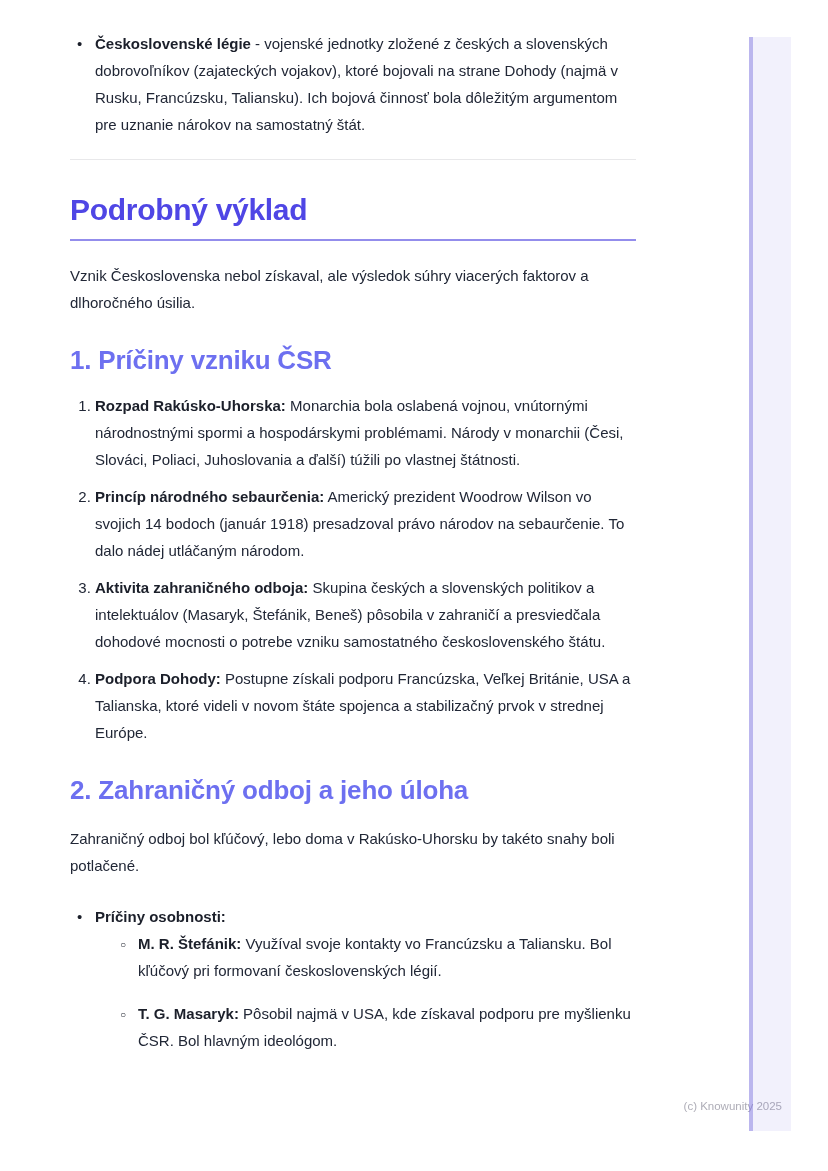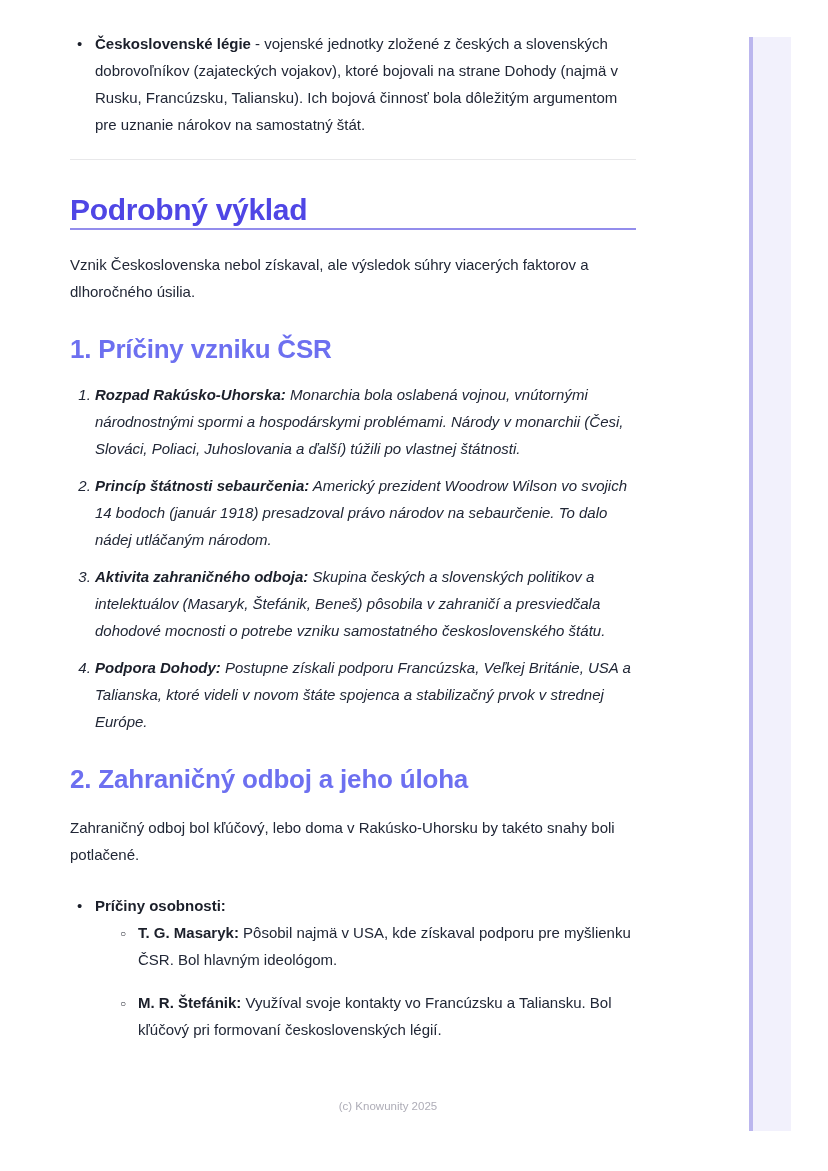--- a/index.html
+++ b/index.html
@@ -29,47 +29,48 @@
   hr.divider {
     border:none; border-top:1px solid #e8e8ea;
     margin-top:21px;
   }
 
   h1.main-heading {
     margin-top:32px;
     font-size:30px; line-height:36px; font-weight:bold;
     color:#4f46e5;
     letter-spacing:-0.3px;
+    padding-bottom:11px;
     border-bottom:2px solid #938dec;
   }
 
   p.para { margin-top:21px; }
 
   h2.sub-heading {
     margin-top:31px;
     font-size:26px; line-height:27px; font-weight:bold;
     color:#6d70f0;
     letter-spacing:-0.2px;
   }
 
   ol.numbered { margin-top:18px; padding-left:25px; }
-  ol.numbered > li { margin-bottom:10px;font-style:italic; }
+  ol.numbered > li { margin-bottom:10px; }
 
   ul.bullets.tight { margin-top:24px; }
   ul.sub-bullets { list-style:none; margin-top:0; }
   ul.sub-bullets > li { position:relative; padding-left:18px; margin-left:25px; margin-top:0; margin-bottom:16px; }
   ul.sub-bullets > li:last-child { margin-bottom:0; }
   ul.sub-bullets > li::before {
     content:"○"; position:absolute; left:0; top:1px;
     color:#1b1f2a; font-size:10px;
   }
 
   .footer {
-    position:absolute; top:1099px; left:0; width:776px;
-    text-align:center;
+    position:absolute; top:1099px; left:6px; width:776px;
+    text-align:right;
     font-size:11.5px; line-height:14px;
     color:#aeadb7;
     z-index:1;
   }
 
   .scroll-track {
     position:absolute; left:749px; top:37px;
     width:42px; height:1094px;
     background:rgba(126,116,228,0.10);
     z-index:2;
@@ -100,21 +101,21 @@
     <p class="para">Vznik Československa nebol získaval, ale výsledok súhry viacerých faktorov a dlhoročného úsilia.</p>
 
     <h2 class="sub-heading">1. Príčiny vzniku ČSR</h2>
 
     <ol class="numbered">
       <li>
         <strong>Rozpad Rakúsko-Uhorska:</strong>
         <span>Monarchia bola oslabená vojnou, vnútornými národnostnými spormi a hospodárskymi problémami. Národy v monarchii (Česi, Slováci, Poliaci, Juhoslovania a ďalší) túžili po vlastnej štátnosti.</span>
       </li>
       <li>
-        <strong>Princíp štátnosti sebaurčenia:</strong>
+        <strong>Princíp národného sebaurčenia:</strong>
         <span>Americký prezident Woodrow Wilson vo svojich 14 bodoch (január 1918) presadzoval právo národov na sebaurčenie. To dalo nádej utláčaným národom.</span>
       </li>
       <li>
         <strong>Aktivita zahraničného odboja:</strong>
         <span>Skupina českých a slovenských politikov a intelektuálov (Masaryk, Štefánik, Beneš) pôsobila v zahraničí a presviedčala dohodové mocnosti o potrebe vzniku samostatného československého štátu.</span>
       </li>
       <li>
         <strong>Podpora Dohody:</strong>
         <span>Postupne získali podporu Francúzska, Veľkej Británie, USA a Talianska, ktoré videli v novom štáte spojenca a stabilizačný prvok v strednej Európe.</span>
       </li>
@@ -122,26 +123,26 @@
 
     <h2 class="sub-heading">2. Zahraničný odboj a jeho úloha</h2>
 
     <p class="para">Zahraničný odboj bol kľúčový, lebo doma v Rakúsko-Uhorsku by takéto snahy boli potlačené.</p>
 
     <ul class="bullets tight">
       <li>
         <strong>Príčiny osobnosti:</strong>
         <ul class="sub-bullets">
           <li>
+            <strong>M. R. Štefánik:</strong>
+            <span>Využíval svoje kontakty vo Francúzsku a Taliansku. Bol kľúčový pri formovaní československých légií.</span>
+          </li>
+          <li>
             <strong>T. G. Masaryk:</strong>
             <span>Pôsobil najmä v USA, kde získaval podporu pre myšlienku ČSR. Bol hlavným ideológom.</span>
-          </li>
-          <li>
-            <strong>M. R. Štefánik:</strong>
-            <span>Využíval svoje kontakty vo Francúzsku a Taliansku. Bol kľúčový pri formovaní československých légií.</span>
           </li>
         </ul>
       </li>
     </ul>
 
   </div>
 
   <div class="footer">(c) Knowunity 2025</div>
 
   <div class="scroll-track">

